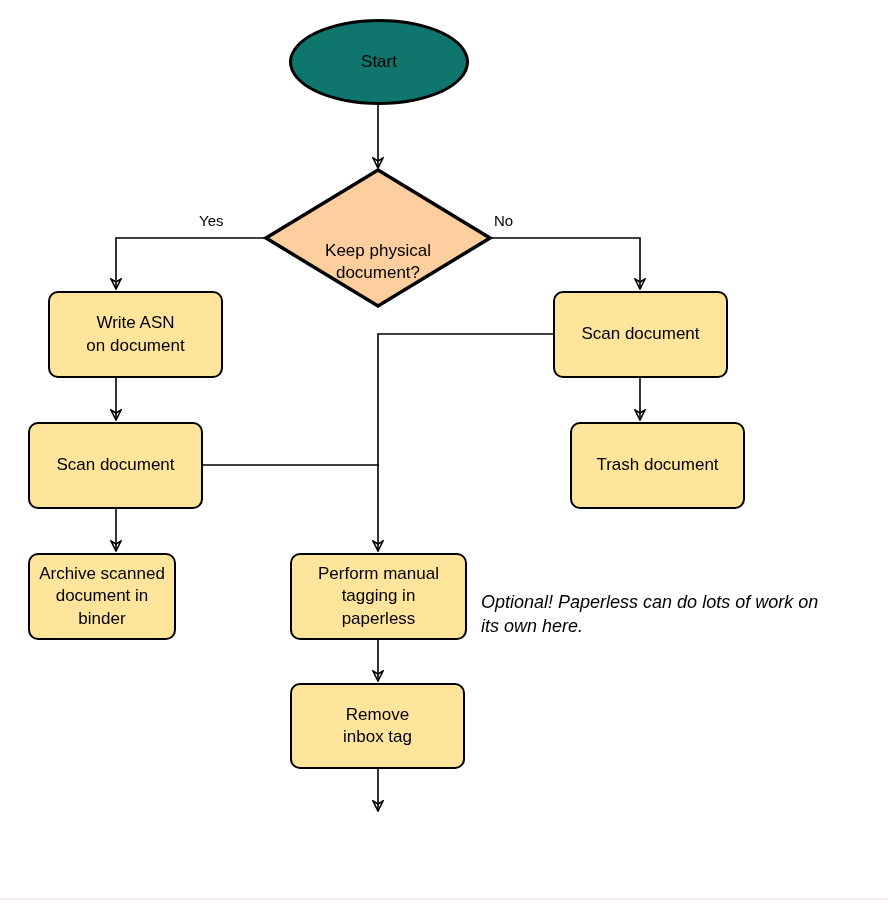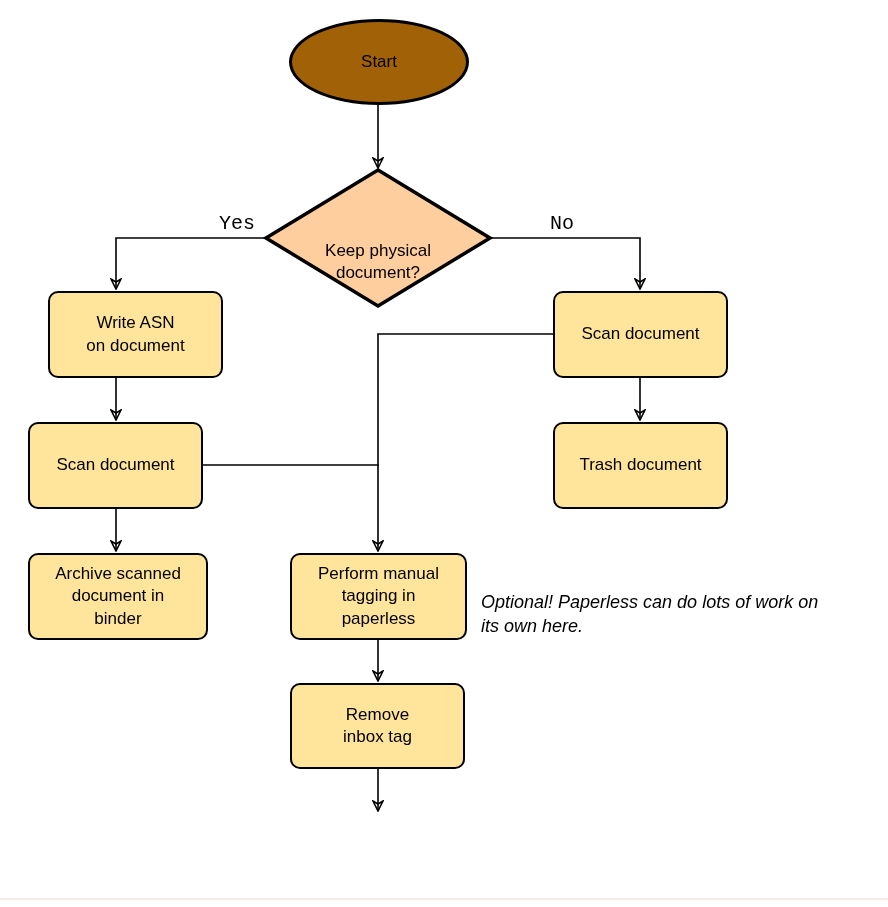--- a/index.html
+++ b/index.html
@@ -4,26 +4,26 @@
 <style>
   html,body{margin:0;padding:0;background:#ffffff;}
   #canvas{
     position:relative;width:888px;height:907px;background:#ffffff;overflow:hidden;
     font-family:"Liberation Sans", sans-serif;color:#000;
   }
   .wires{position:absolute;left:0;top:0;width:888px;height:907px;pointer-events:none;}
   .wires path, .wires polyline{fill:none;stroke:#000;stroke-width:1.6;}
   .node{position:absolute;display:flex;align-items:center;justify-content:center;
     text-align:center;font-size:17px;line-height:1.3;white-space:pre-line;box-sizing:border-box;}
-  .terminator{background:#a16207;border:3.5px solid #000;border-radius:50%;}
+  .terminator{background:#0f766e;border:3.5px solid #000;border-radius:50%;}
   .process{background:#ffe49c;border:2.6px solid #000;border-radius:10px;}
   .diamond{background:transparent;}
   .diamond svg{position:absolute;left:0;top:0;}
   .diamond .dlabel{position:relative;z-index:2;margin-top:48px;}
-  .edge-label{position:absolute;font-size:20px;text-align:right;white-space:nowrap;font-family:Liberation Mono, monospace;}
+  .edge-label{position:absolute;font-size:15px;text-align:left;white-space:nowrap;}
   .annotation{position:absolute;font-style:italic;font-size:18px;line-height:1.33;white-space:pre-line;}
   .bottom-edge{position:absolute;left:0;top:898px;width:888px;height:2px;background:#f7ecea;}
 </style>
 </head>
 <body>
 
 <div id="canvas">
 
   <svg class="wires" viewBox="0 0 888 907">
     <defs>
@@ -49,39 +49,39 @@
 
   <div class="node diamond" style="left:263px;top:167px;width:230px;height:142px;">
     <svg width="230" height="142" viewBox="0 0 230 142">
       <polygon points="115,3 227,71 115,139 3,71" fill="#ffce9e" stroke="#000" stroke-width="3.5" stroke-linejoin="miter"></polygon>
     </svg>
     <span class="dlabel">Keep physical
 document?</span>
   </div>
 
   <div class="edge-label" style="left:199px;top:212px;width:56px;">Yes</div>
-  <div class="edge-label" style="left:518px;top:212px;width:56px;">No</div>
+  <div class="edge-label" style="left:494px;top:212px;width:56px;">No</div>
 
   <div class="node process" style="left:28px;top:291px;width:175px;height:87px;margin-left:20px;">
     <span>Write ASN
 on document</span>
   </div>
   <div class="node process" style="left:28px;top:422px;width:175px;height:87px;">
     <span>Scan document</span>
   </div>
-  <div class="node process" style="left:28px;top:553px;width:180px;height:87px;">
+  <div class="node process" style="left:28px;top:553px;width:148px;height:87px;">
     <span>Archive scanned
 document in
 binder</span>
   </div>
 
   <div class="node process" style="left:553px;top:291px;width:175px;height:87px;">
     <span>Scan document</span>
   </div>
-  <div class="node process" style="left:553px;top:422px;width:175px;height:87px;align-items:center;">
+  <div class="node process" style="left:570px;top:422px;width:175px;height:87px;align-items:center;">
     <span>Trash document</span>
   </div>
 
   <div class="node process" style="left:290px;top:553px;width:177px;height:87px;">
     <span>Perform manual
 tagging in
 paperless</span>
   </div>
   <div class="node process" style="left:290px;top:683px;width:175px;height:86px;">
     <span>Remove

